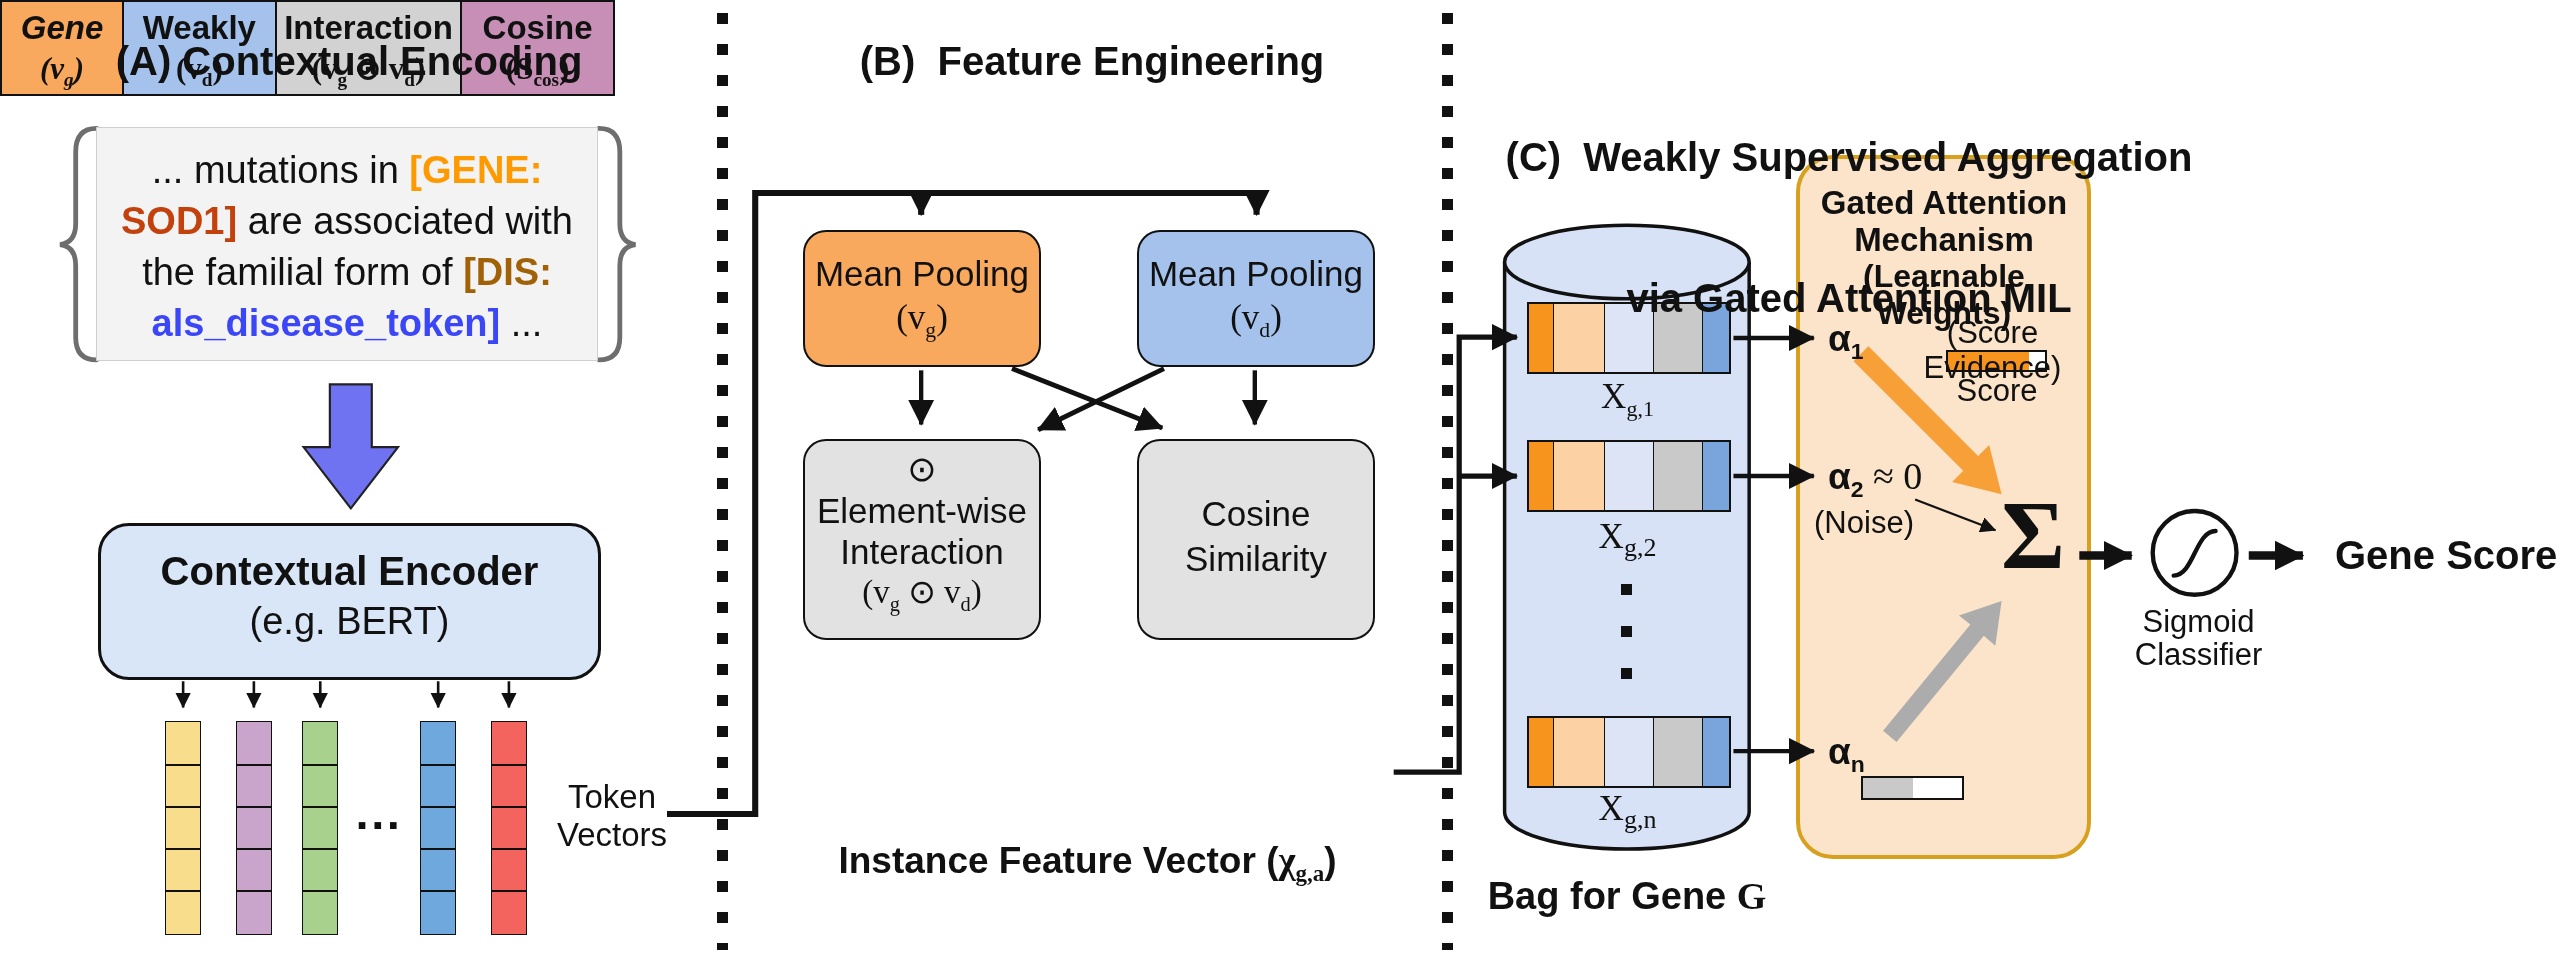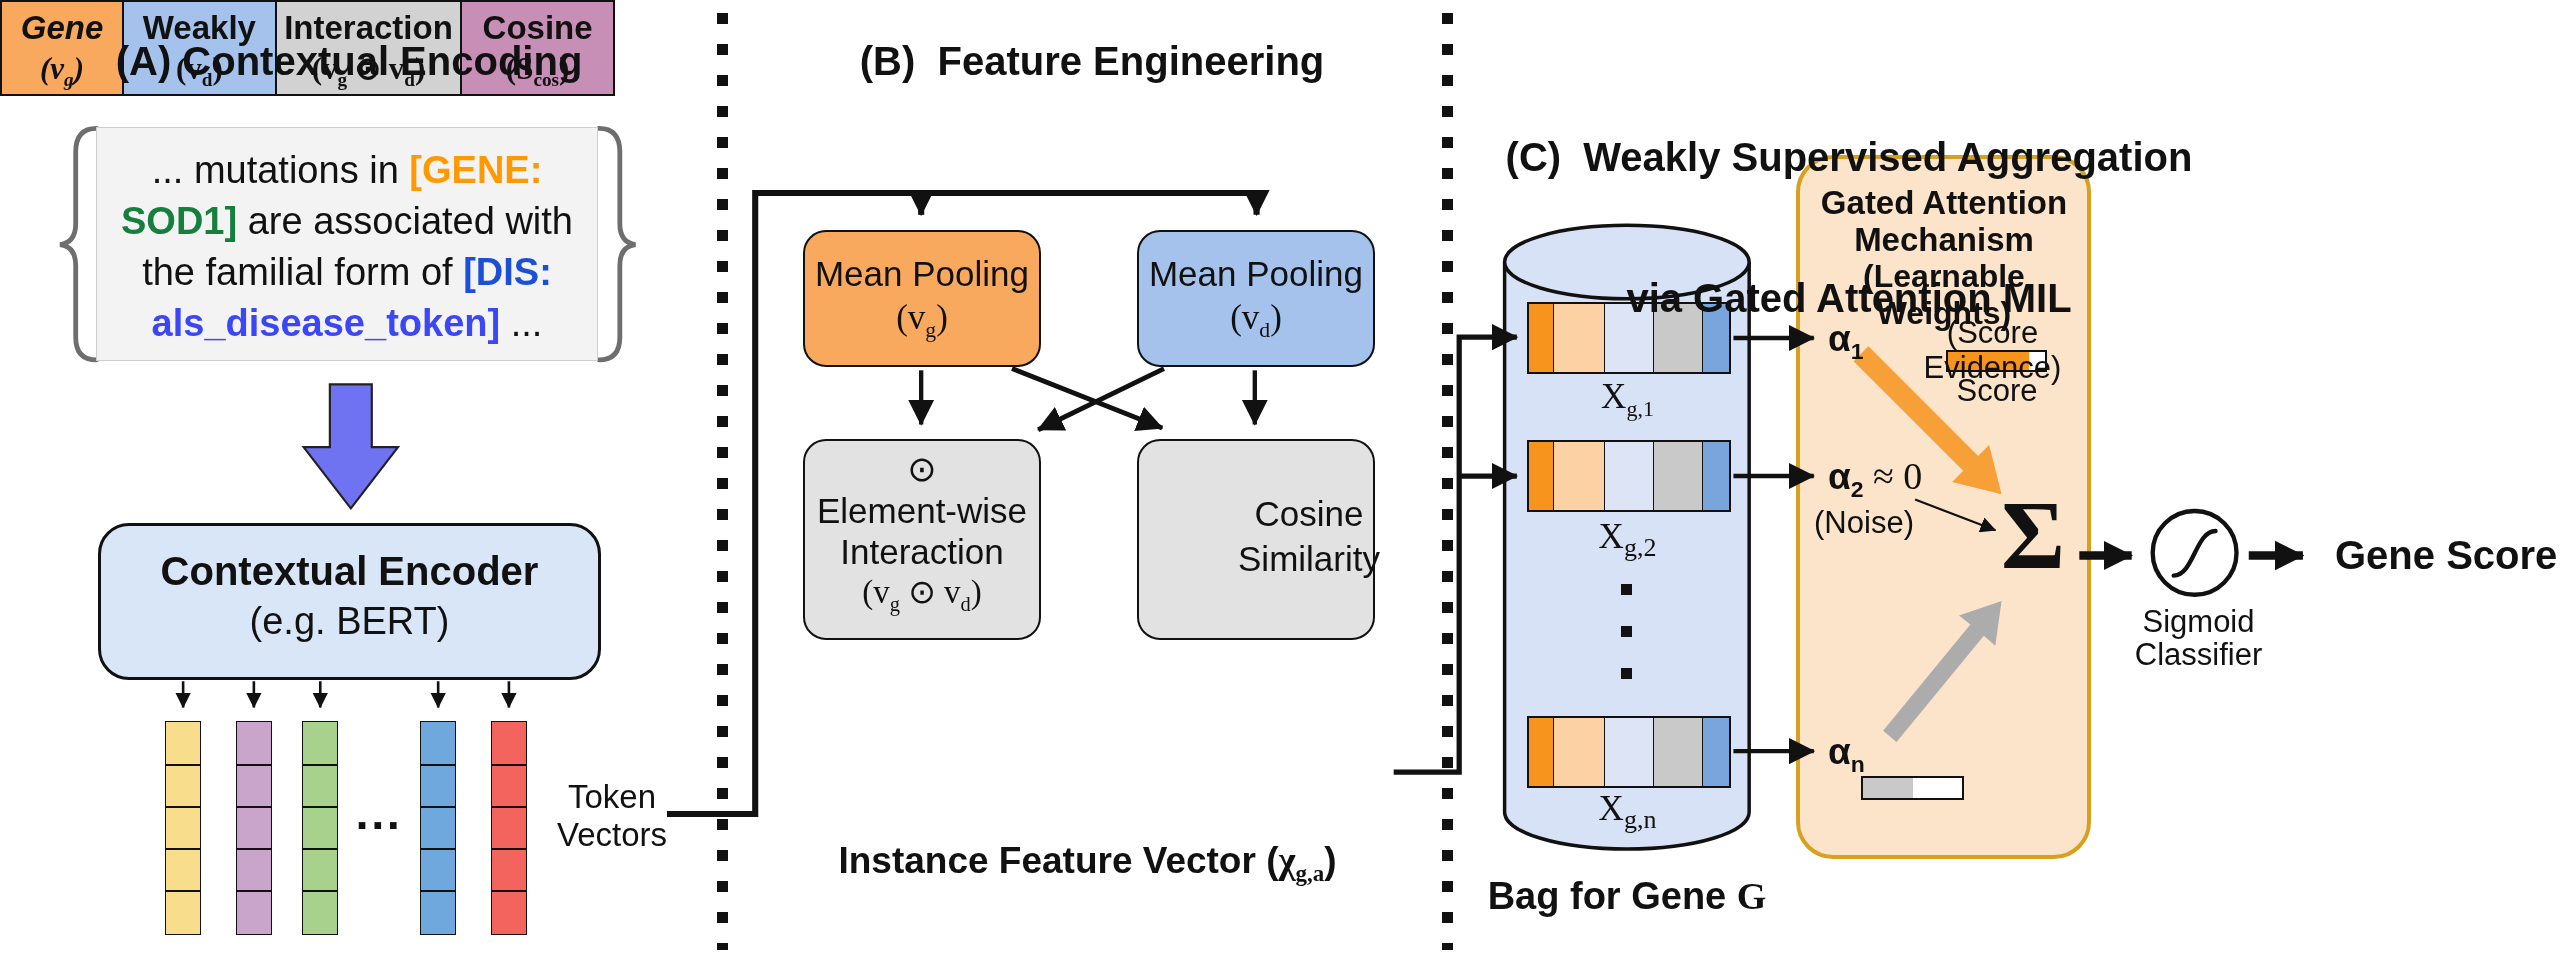--- a/index.html
+++ b/index.html
@@ -62,22 +62,22 @@
   </svg>
 
   <div class="divider" style="left:717px;"></div>
   <div class="divider" style="left:1442px;"></div>
 
   <div class="txt title center" style="left:52px;top:38px;width:594px;">(A) Contextual Encoding</div>
 
   <div class="bg sentence-box" style="background: rgb(243, 243, 243);"></div>
   <div class="txt sentence-text center">
     <div><span>... mutations in </span><span class="tok-gene" style="color: rgb(255, 153, 0);">[GENE:</span></div>
-    <div><span class="tok-gene" style="color: #15803d;">SOD1]</span><span> are associated with</span></div>
-    <div><span>the familial form of </span><span class="tok-dis" style="color: #1d4ed8;">[DIS:</span></div>
+    <div><span class="tok-gene" style="color: #c2410c;">SOD1]</span><span> are associated with</span></div>
+    <div><span>the familial form of </span><span class="tok-dis" style="color: #a16207;">[DIS:</span></div>
     <div><span class="tok-dis" style="color: rgb(59, 70, 247);">als_disease_token]</span><span> ...</span></div>
   </div>
 
   <div class="bg encoder-box" style="background: rgb(217, 230, 248);"></div>
   <div class="txt center" style="left:98px;top:545px;width:503px;">
     <div class="enc-l1">Contextual Encoder</div>
     <div class="enc-l2">(e.g. BERT)</div>
   </div>
 
   <div class="tok-col" style="left: 165px; background: rgb(248, 222, 140);">
@@ -137,21 +137,21 @@
 
   <div class="bg graybox" style="left: 803px; top: 439px; width: 238px; height: 201px; background: rgb(226, 226, 226);"></div>
   <div class="txt center" style="left:803px;top:449px;width:238px;font-size:35px;line-height:41px;">
     <div class="serif">⊙</div>
     <div>Element-wise</div>
     <div>Interaction</div>
     <div class="serif" style="font-size:33px;"><span>(v</span><sub>g</sub><span> ⊙ v</span><sub>d</sub><span>)</span></div>
   </div>
 
   <div class="bg graybox" style="left: 1137px; top: 439px; width: 238px; height: 201px; background: rgb(226, 226, 226);"></div>
-  <div class="txt center" style="left:1190px;top:491px;width:238px;font-size:35px;line-height:45px;">
+  <div class="txt center" style="left:1137px;top:491px;width:238px;font-size:35px;line-height:45px;">
     <div>Cosine Similarity</div>
   </div>
 
   <div class="vec">
     <div class="vseg" style="width: 121px; background: rgb(249, 169, 93); font-style: italic;">
       <div class="t">Gene</div>
       <div class="m"><span>(v</span><sub>g</sub><span>)</span></div>
     </div>
     <div class="vseg" style="width: 154px; background: rgb(164, 194, 236);">
       <div class="t">Weakly</div>

